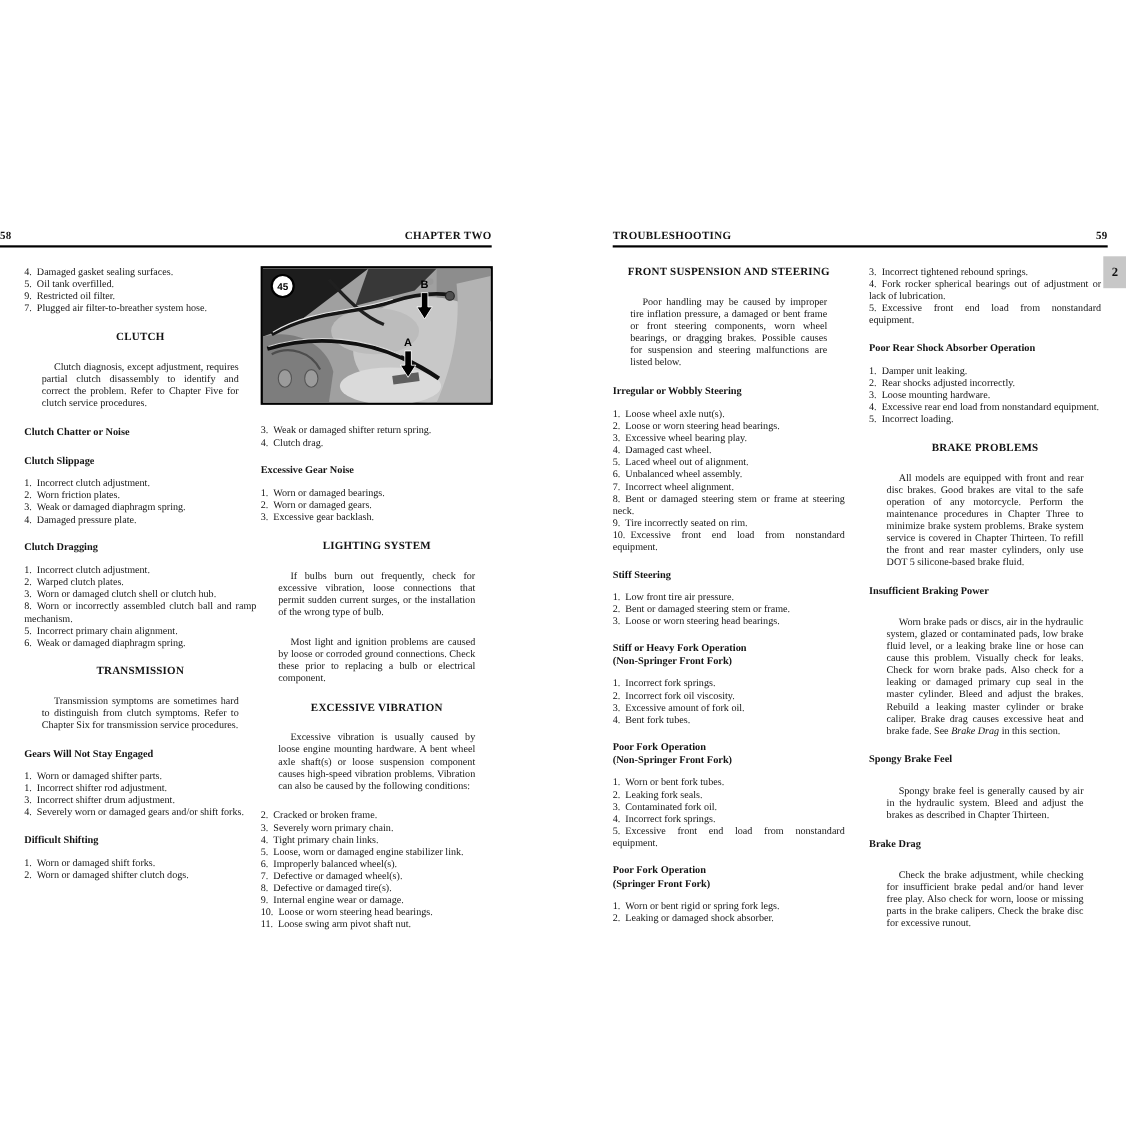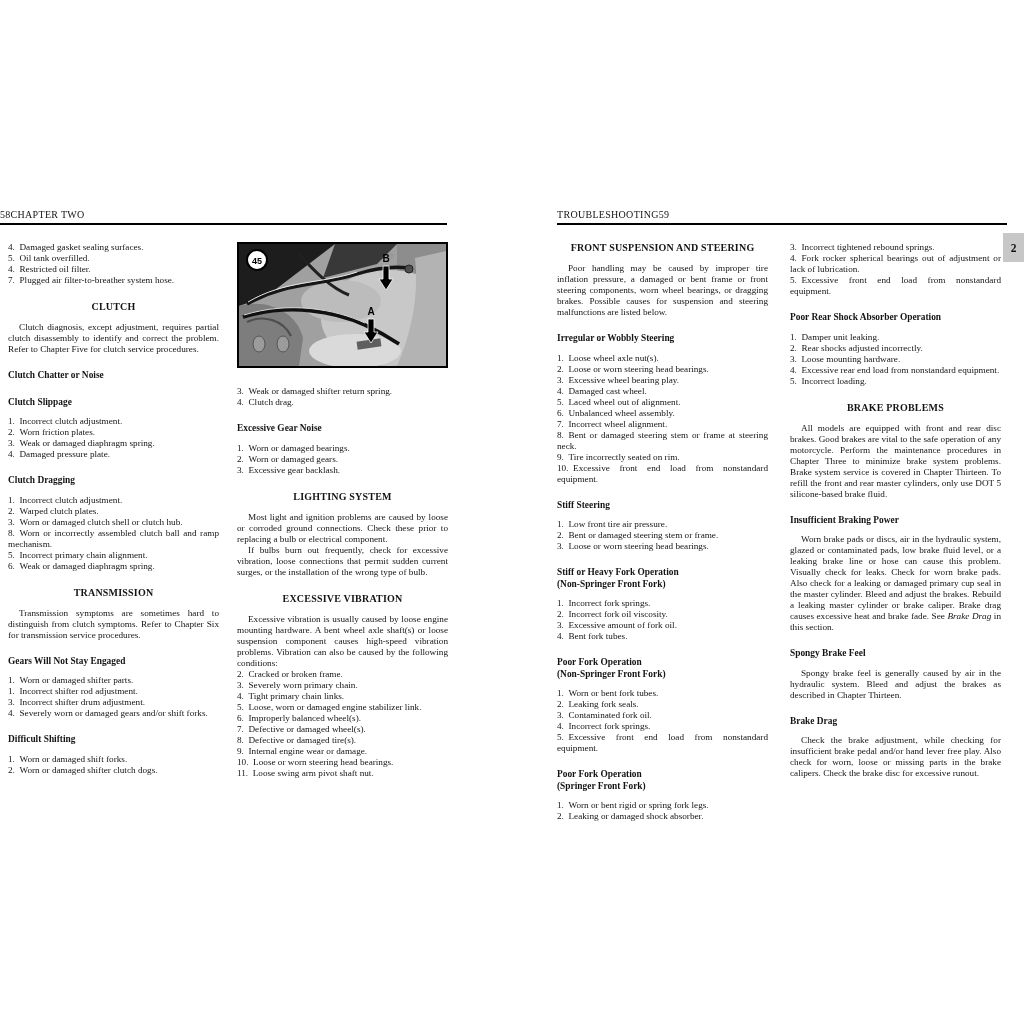--- a/index.html
+++ b/index.html
@@ -2,65 +2,65 @@
 <html><head>
 <meta charset="utf-8">
 <style>
   html,body{margin:0;padding:0;}
   body{
     width:1024px;height:1024px;background:#ffffff;overflow:hidden;position:relative;
     font-family:"Liberation Serif", serif;color:#141414;
   }
   .runhead{
     position:absolute;top:205px;height:15px;
-    display:flex;justify-content:flex-start;align-items:flex-end;
+    display:flex;justify-content:space-between;align-items:flex-end;
     border-bottom:2px solid #000;padding-bottom:3px;
-    font-weight:normal;font-size:10px;letter-spacing:.3px;
+    font-weight:bold;font-size:10px;letter-spacing:.3px;
   }
   .runhead-left{left:0;width:447px;}
   .runhead-right{left:557px;width:450px;}
   .chapter-tab{
     position:absolute;left:1003px;top:233px;width:21px;height:29px;
     background:#c7c7c7;display:flex;align-items:center;justify-content:center;
     font-weight:bold;font-size:11.5px;color:#111;
   }
   .col{
     position:absolute;top:242px;width:211px;
     font-size:9.2px;line-height:11px;
   }
   .col > :first-child{margin-top:0;}
   .blk-center-head{
     font-weight:bold;text-align:center;font-size:10px;line-height:11px;
     margin:15px 0 10px;letter-spacing:.2px;
   }
   .blk-sub-head{
     font-weight:bold;font-size:9.4px;line-height:11.5px;margin:15px 0 8px;
   }
-  .blk-para{text-align:justify;text-indent:11px;margin:0;}
+  .blk-para{text-align:justify;text-indent:11px;margin:16px;}
   .blk-item{text-align:justify;margin:0;}
   .figure{
     width:207px;height:122px;border:2px solid #000;background:#a8a8a8;
     margin:0 2px 18px 0;
   }
   .figure svg{display:block;width:207px;height:122px;}
   .fig-num{font:bold 9px "Liberation Sans",sans-serif;text-anchor:middle;fill:#000;}
   .fig-label{font:bold 10px "Liberation Sans",sans-serif;text-anchor:middle;fill:#000;}
 </style>
 </head>
 <body>
 
 <div>
   <div class="runhead runhead-left">
     <span>58</span>
     <span>CHAPTER TWO</span>
   </div>
-  <div class="col" style="left:8px">
+  <div class="col" style="left:22px">
       <div class="blk-item">4. Damaged gasket sealing surfaces.</div>
       <div class="blk-item">5. Oil tank overfilled.</div>
-      <div class="blk-item">4. Restricted oil filter.</div>
+      <div class="blk-item">9. Restricted oil filter.</div>
       <div class="blk-item">7. Plugged air filter-to-breather system hose.</div>
       <div class="blk-center-head">CLUTCH</div>
       <div class="blk-para">Clutch diagnosis, except adjustment, requires partial clutch disassembly to identify and correct the problem. Refer to Chapter Five for clutch service procedures.</div>
       <div class="blk-sub-head">Clutch Chatter or Noise</div>
       <div class="blk-sub-head">Clutch Slippage</div>
       <div class="blk-item">1. Incorrect clutch adjustment.</div>
       <div class="blk-item">2. Worn friction plates.</div>
       <div class="blk-item">3. Weak or damaged diaphragm spring.</div>
       <div class="blk-item">4. Damaged pressure plate.</div>
       <div class="blk-sub-head">Clutch Dragging</div>
@@ -126,22 +126,22 @@
       </g>
     </svg>
   </div>
 <div class="blk-item">3. Weak or damaged shifter return spring.</div>
       <div class="blk-item">4. Clutch drag.</div>
       <div class="blk-sub-head">Excessive Gear Noise</div>
       <div class="blk-item">1. Worn or damaged bearings.</div>
       <div class="blk-item">2. Worn or damaged gears.</div>
       <div class="blk-item">3. Excessive gear backlash.</div>
       <div class="blk-center-head">LIGHTING SYSTEM</div>
+      <div class="blk-para">If bulbs burn out frequently, check for excessive vibration, loose connections that permit sudden current surges, or the installation of the wrong type of bulb.</div>
       <div class="blk-para">Most light and ignition problems are caused by loose or corroded ground connections. Check these prior to replacing a bulb or electrical component.</div>
-      <div class="blk-para">If bulbs burn out frequently, check for excessive vibration, loose connections that permit sudden current surges, or the installation of the wrong type of bulb.</div>
       <div class="blk-center-head">EXCESSIVE VIBRATION</div>
       <div class="blk-para">Excessive vibration is usually caused by loose engine mounting hardware. A bent wheel axle shaft(s) or loose suspension component causes high-speed vibration problems. Vibration can also be caused by the following conditions:</div>
       <div class="blk-item">2. Cracked or broken frame.</div>
       <div class="blk-item">3. Severely worn primary chain.</div>
       <div class="blk-item">4. Tight primary chain links.</div>
       <div class="blk-item">5. Loose, worn or damaged engine stabilizer link.</div>
       <div class="blk-item">6. Improperly balanced wheel(s).</div>
       <div class="blk-item">7. Defective or damaged wheel(s).</div>
       <div class="blk-item">8. Defective or damaged tire(s).</div>
       <div class="blk-item">9. Internal engine wear or damage.</div>

